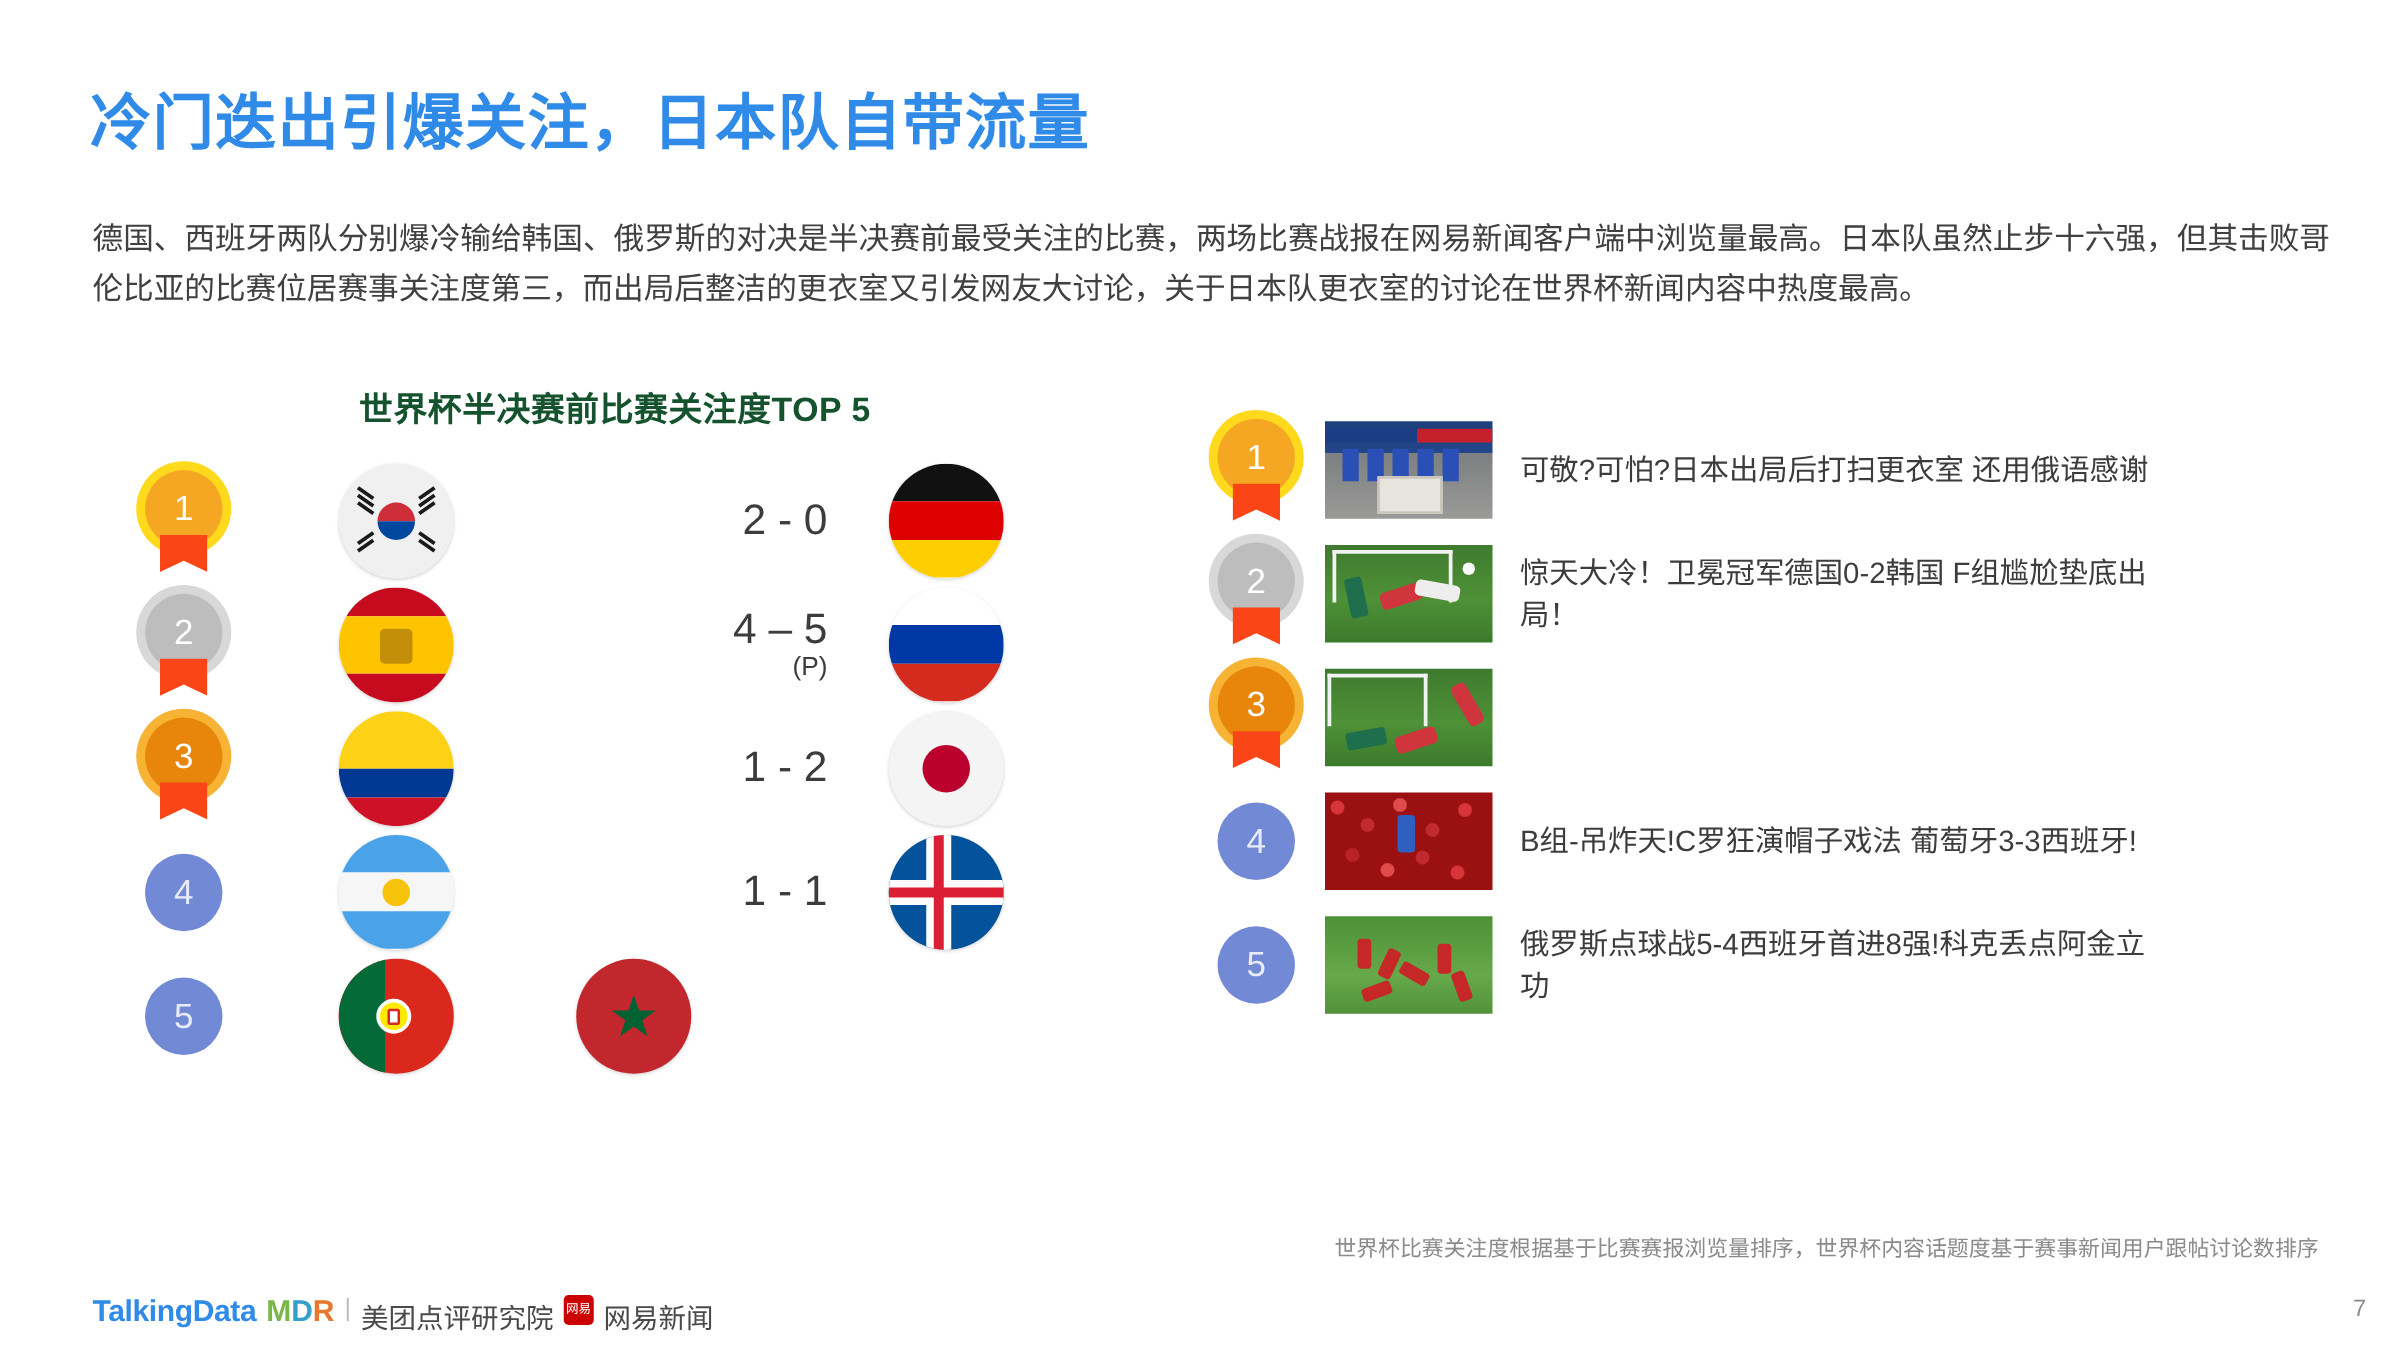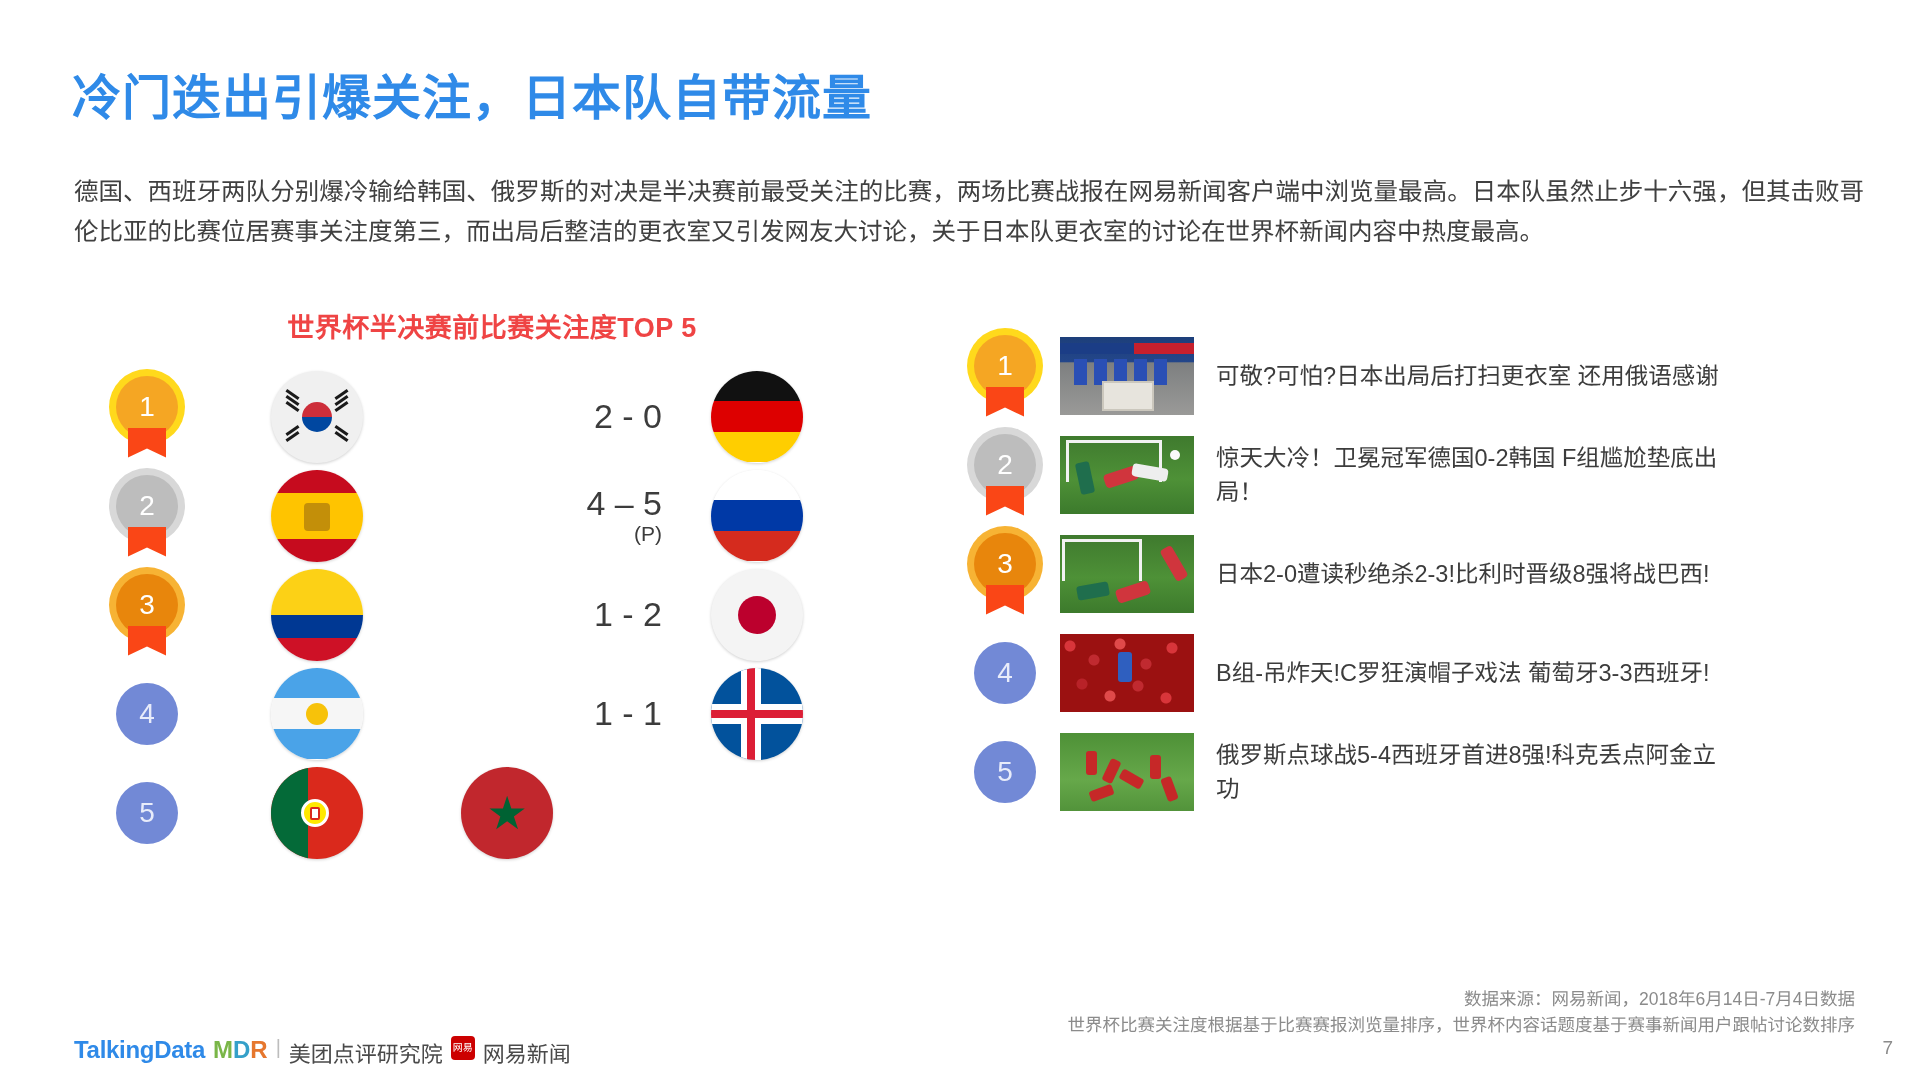--- a/index.html
+++ b/index.html
@@ -23,21 +23,21 @@
     font-size: 24.5px; line-height: 40px; color: #404040;
     text-align: justify;
   }
 
   
   .panel-left  { position: absolute; left: 72px;  top: 306px; width: 840px; }
   .panel-right { position: absolute; left: 950px; top: 306px; width: 900px; }
 
   .panel-title {
     text-align: center; font-size: 27px; font-weight: 700;
-    color: #ef4444; letter-spacing: .5px; margin-bottom: 6px;
+    color: #14532d; letter-spacing: .5px; margin-bottom: 6px;
   }
   .panel-right .panel-title { text-align: center; }
 
   
   .match-list { margin-top: 22px; }
   .match-row {
     display: flex; align-items: center; height: 99px;
   }
   .rank-cell { width: 150px; display: flex; justify-content: center; align-items: center; }
   .flag-cell { width: 190px; display: flex; justify-content: center; align-items: center; }
@@ -397,21 +397,20 @@
             <div class="disc">3</div>
             <div class="ribbon"></div>
           </div>
         </div>
         <div class="news-thumb th-pitch">
           <div class="goal" style="left:2px;width:80px"></div>
           <div class="p1" style="left:26px;top:40px;transform:rotate(80deg)"></div>
           <div class="p2" style="left:56px;top:50px"></div>
           <div class="p3" style="left:96px;top:22px;background:#d0353d;transform:rotate(60deg)"></div>
         </div>
-        <div class="news-text">日本2-0遭读秒绝杀2-3!比利时晋级8强将战巴西!</div>
       </div>
 
       <div class="news-row">
         <div class="news-rank">
           <div class="plain-badge">4</div>
         </div>
         <div class="news-thumb th-crowd">
           <div class="dots"></div>
             <div class="blue"></div>
         </div>
@@ -430,21 +429,20 @@
           <div class="fig" style="left:36px;top:48px;transform:rotate(70deg)"></div>
           <div class="fig" style="left:104px;top:44px;transform:rotate(-20deg)"></div>
         </div>
         <div class="news-text">俄罗斯点球战5-4西班牙首进8强!科克丢点阿金立功</div>
       </div>
 
     </div>
   </section>
 
   <div class="source">
-    <div>数据来源：网易新闻，2018年6月14日-7月4日数据</div>
     <div>世界杯比赛关注度根据基于比赛赛报浏览量排序，世界杯内容话题度基于赛事新闻用户跟帖讨论数排序</div>
   </div>
   <div class="pagenum">7</div>
 
   <div class="logos">
     <span class="logo-td">TalkingData</span>
     <span class="logo-mdr"><span class="m">M</span><span class="d">D</span><span class="r">R</span></span>
     <span class="logo-sep">|</span>
     <span class="logo-txt">美团点评研究院</span>
     <span class="logo-netease-mark">网易</span>

